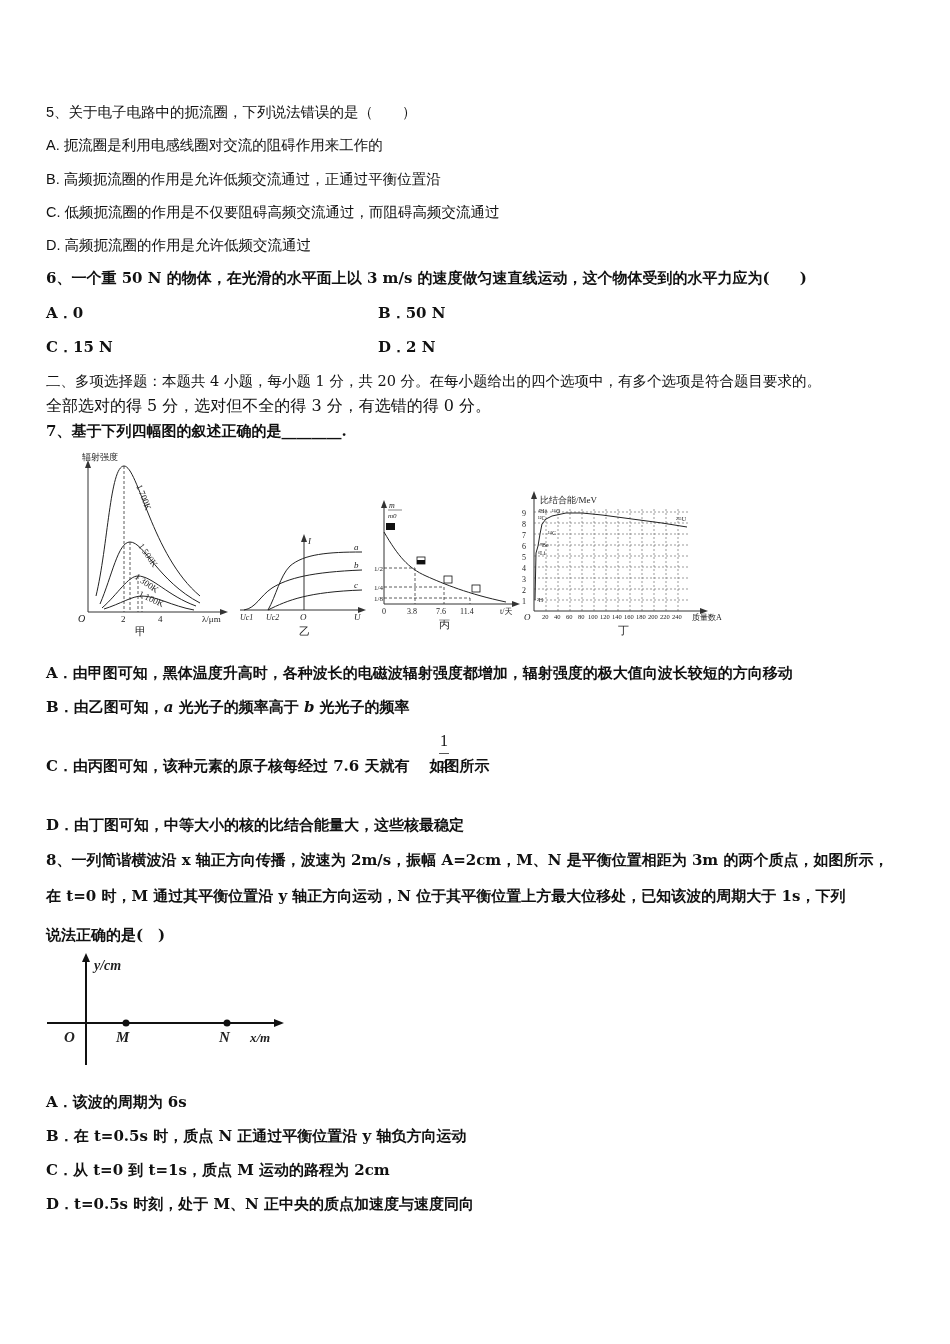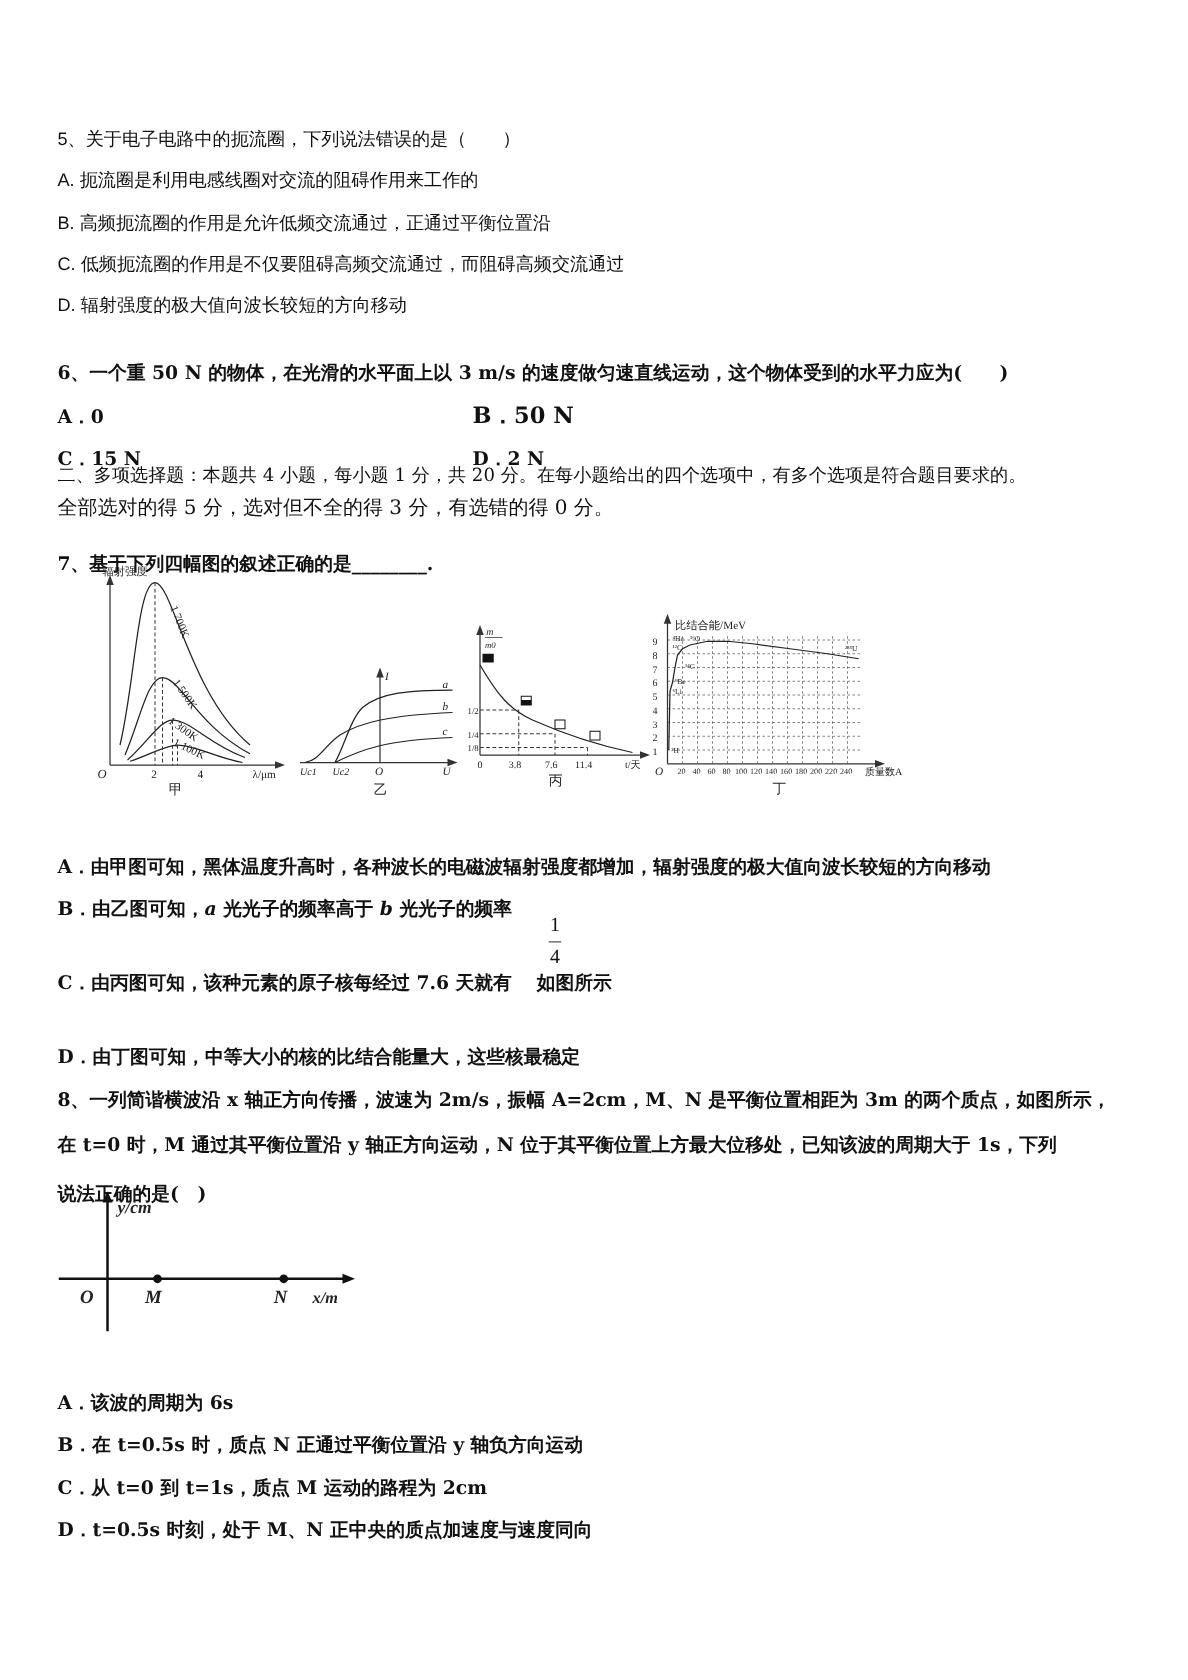--- a/index.html
+++ b/index.html
@@ -1,39 +1,39 @@
 <!DOCTYPE html>
 <html><head>
 <meta charset="utf-8">
 <style>
   html, body { margin: 0; padding: 0; background: #ffffff; }
   body { width: 950px; height: 1344px; position: relative; overflow: hidden;
          font-family: "DejaVu Serif", "Liberation Serif", serif; color: #111; }
   .line { position: absolute; left: 46px; white-space: nowrap; font-size: 15px; line-height: 20px; }
   .mono { font-family: Liberation Sans, sans-serif; font-size: 14.5px; }
-  .bold { font-weight: bold; margin-top: 20px; }
+  .bold { font-weight: bold; }
   .col2 { position: absolute; left: 378px; }
   .frac { position: absolute; display: inline-flex; flex-direction: column; align-items: center;
           font-size: 16px; line-height: 20px; font-family: "Liberation Serif", serif; }
   .frac .bar { width: 10px; border-top: 1px solid #555; margin: 2px 0; }
   svg text { font-family: "Liberation Serif", serif; fill: #222; }
   .fig { position: absolute; }
 </style>
 </head>
 <body>
 
 <div class="line mono" style="top:102px">5、关于电子电路中的扼流圈，下列说法错误的是（　　）</div>
 <div class="line mono" style="top:135px">A. 扼流圈是利用电感线圈对交流的阻碍作用来工作的</div>
 <div class="line mono" style="top:169px">B. 高频扼流圈的作用是允许低频交流通过，正通过平衡位置沿</div>
 <div class="line mono" style="top:202px">C. 低频扼流圈的作用是不仅要阻碍高频交流通过，而阻碍高频交流通过</div>
-<div class="line mono" style="top:235px">D. 辐射强度的极大值向波长较短的方向移动</div>
+<div class="line mono" style="top:235px">D. 高频扼流圈的作用是允许低频交流通过</div>
 
 <div class="line bold" style="top:268px">6、一个重 50 N 的物体，在光滑的水平面上以 3 m/s 的速度做匀速直线运动，这个物体受到的水平力应为(　　)</div>
 <div class="line bold" style="top:303px">A．0</div>
-<div class="col2 bold" style="top:303px; font-size:18px; line-height:20px">B．50 N</div>
+<div class="col2 bold" style="top:303px; font-size:15px; line-height:20px">B．50 N</div>
 <div class="line bold" style="top:337px">C．15 N</div>
 <div class="col2 bold" style="top:337px; font-size:15px; line-height:20px">D．2 N</div>
 
 <div class="line" style="top:371px; font-size:14.5px">二、多项选择题：本题共 4 小题，每小题 1 分，共 20 分。在每小题给出的四个选项中，有多个选项是符合题目要求的。</div>
 <div class="line" style="top:396px; font-size:16px">全部选对的得 5 分，选对但不全的得 3 分，有选错的得 0 分。</div>
 
 <div class="line bold" style="top:421px">7、基于下列四幅图的叙述正确的是________.</div>
 
 <svg class="fig" style="left:72px; top:446px" width="160" height="195">
   <text x="10" y="14" font-size="9">辐射强度</text>

